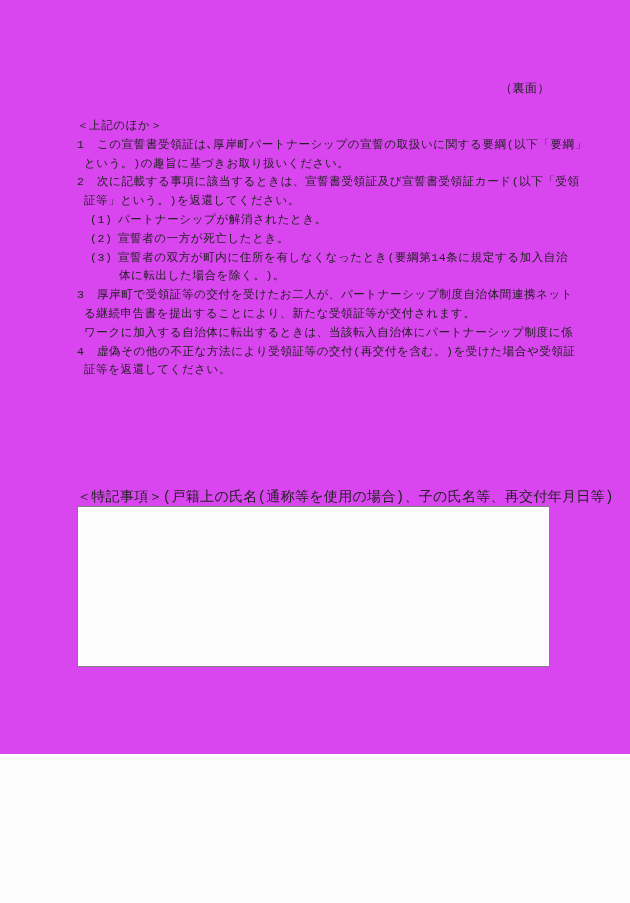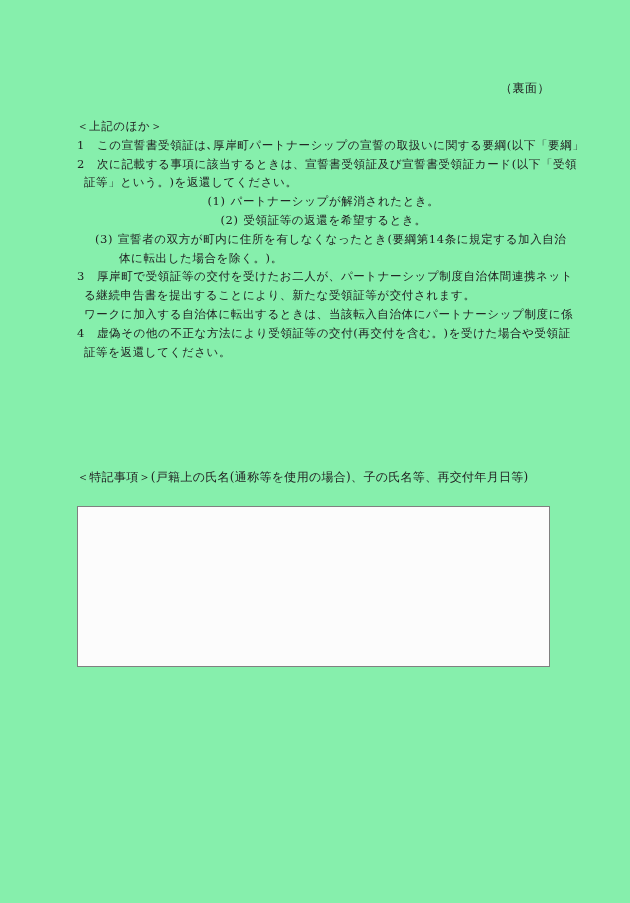--- a/index.html
+++ b/index.html
@@ -12,22 +12,23 @@
       height: 903px;
       position: relative;
       overflow: hidden;
       font-family: "DejaVu Serif", "Liberation Serif", serif;
       color: #222;
       font-size: 11.5px;
     }
     .page {
       position: absolute;
       left: 0; top: 0;
-      width: 630px; height: 903px;
-      background: #86efac;
+      width: 630px; height: 754px;
+      background: #d946ef;
+      font-family: Liberation Mono, monospace;
     }
     .side-label {
       position: absolute;
       top: 80px;
       right: 80px;
       font-size: 12px;
       letter-spacing: 0.5px;
     }
     .notes {
       position: absolute;
@@ -36,30 +37,30 @@
       width: 475px;
     }
     .line {
       height: 18.8px;
       line-height: 18.8px;
       white-space: nowrap;
       overflow: visible;
       letter-spacing: 0.6px;
     }
     .ind-cont { padding-left: 7px; }
-    .ind-sub { padding-left: 13px; text-align: center; }
+    .ind-sub { padding-left: 13px; }
     .ind-sub-cont { padding-left: 42px; }
     .num { display: inline-block; min-width: 20px; }
     .subnum { display: inline-block; min-width: 28px; }
     .special {
       position: absolute;
       left: 77px;
-      top: 469px;
+      top: 488px;
       white-space: nowrap;
-      font-size: 12px;
+      font-size: 14px;
       letter-spacing: 0.3px;
       text-align: center;
     }
     .box {
       position: absolute;
       left: 77px;
       top: 506px;
       width: 471px;
       height: 159px;
       border: 1px solid #808080;
@@ -72,31 +73,32 @@
 <div class="page">
 
   <div class="side-label">（裏面）</div>
 
   <div class="notes">
     <div class="line">＜上記のほか＞</div>
 
     <div class="line">
       <span class="num">1</span><span>この宣誓書受領証は､厚岸町パートナーシップの宣誓の取扱いに関する要綱(以下「要綱」</span>
     </div>
+    <div class="line ind-cont">という。)の趣旨に基づきお取り扱いください。</div>
 
     <div class="line">
       <span class="num">2</span><span>次に記載する事項に該当するときは、宣誓書受領証及び宣誓書受領証カード(以下「受領</span>
     </div>
     <div class="line ind-cont">証等」という。)を返還してください。</div>
 
     <div class="line ind-sub">
       <span class="subnum">(1)</span><span>パートナーシップが解消されたとき。</span>
     </div>
     <div class="line ind-sub">
-      <span class="subnum">(2)</span><span>受領証等の返還を希望するとき。</span>
+      <span class="subnum">(2)</span><span>宣誓者の一方が死亡したとき。</span>
     </div>
     <div class="line ind-sub">
       <span class="subnum">(3)</span><span>宣誓者の双方が町内に住所を有しなくなったとき(要綱第14条に規定する加入自治</span>
     </div>
     <div class="line ind-sub-cont">体に転出した場合を除く。)。</div>
 
     <div class="line">
       <span class="num">3</span><span>厚岸町で受領証等の交付を受けたお二人が、パートナーシップ制度自治体間連携ネット</span>
     </div>
     <div class="line ind-cont">る継続申告書を提出することにより、新たな受領証等が交付されます。</div>

